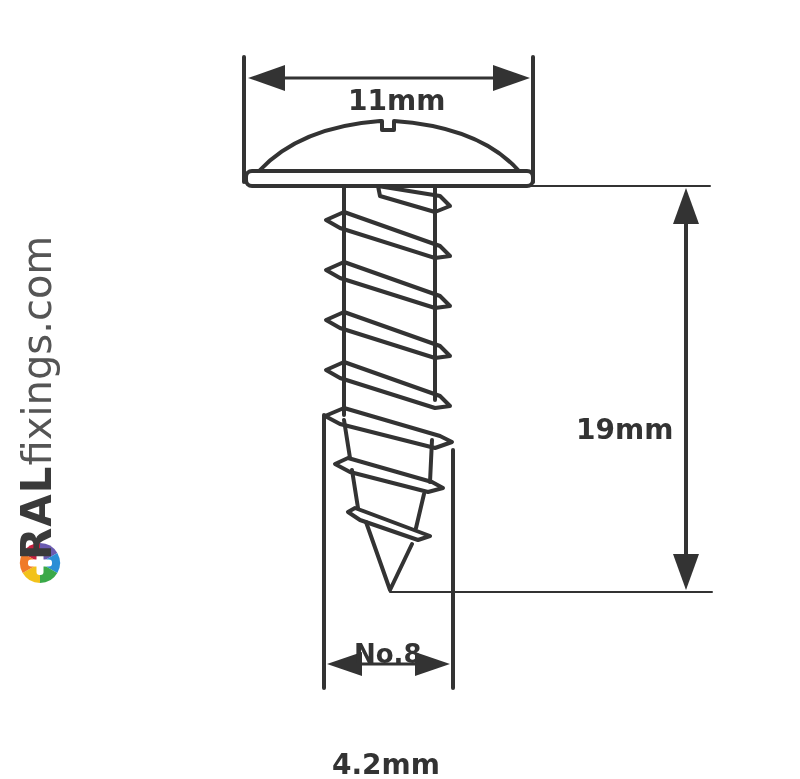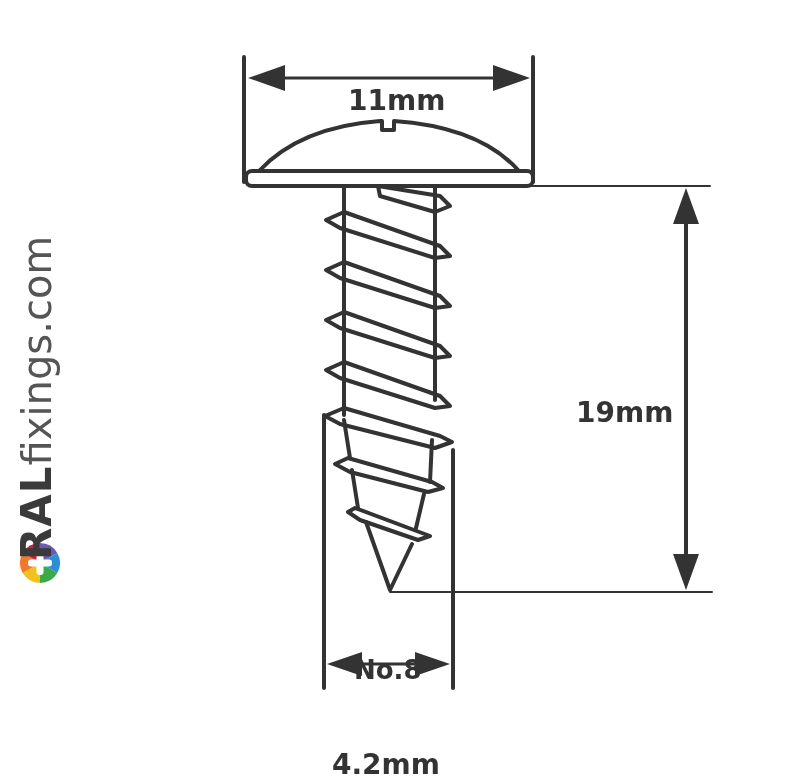--- a/index.html
+++ b/index.html
@@ -71,19 +71,19 @@
     <path d="M0 0 L17.3 -10 A20 20 0 0 1 17.3 10 Z" fill="#2a8fd6"></path>
     <path d="M0 0 L17.3 10 A20 20 0 0 1 0 20 Z" fill="#3aa948"></path>
     <path d="M0 0 L0 20 A20 20 0 0 1 -17.3 10 Z" fill="#f2c21b"></path>
     <path d="M0 0 L-17.3 10 A20 20 0 0 1 -17.3 -10 Z" fill="#f07a2a"></path>
     <rect x="-3.5" y="-12" width="7" height="24" rx="3" fill="#ffffff"></rect>
     <rect x="-12" y="-3.5" width="24" height="7" rx="3" fill="#ffffff"></rect>
   </g>
 </svg>
 
 <div class="label" style="left:348px; top:40px; font-size:28px;">11mm</div>
-<div class="label" style="left:576px; top:352px; font-size:28px;">19mm</div>
-<div class="label" style="left:354px; top:611px; font-size:26px;">No.8</div>
+<div class="label" style="left:576px; top:369px; font-size:28px;">19mm</div>
+<div class="label" style="left:354px; top:595px; font-size:26px;">No.8</div>
 <div class="label" style="left:332px; top:704px; font-size:28px;">4.2mm</div>
 
 <div class="brand">
   <span class="b1">RAL</span><span class="b2">fixings.com</span>
 </div>
 
 </body></html>

